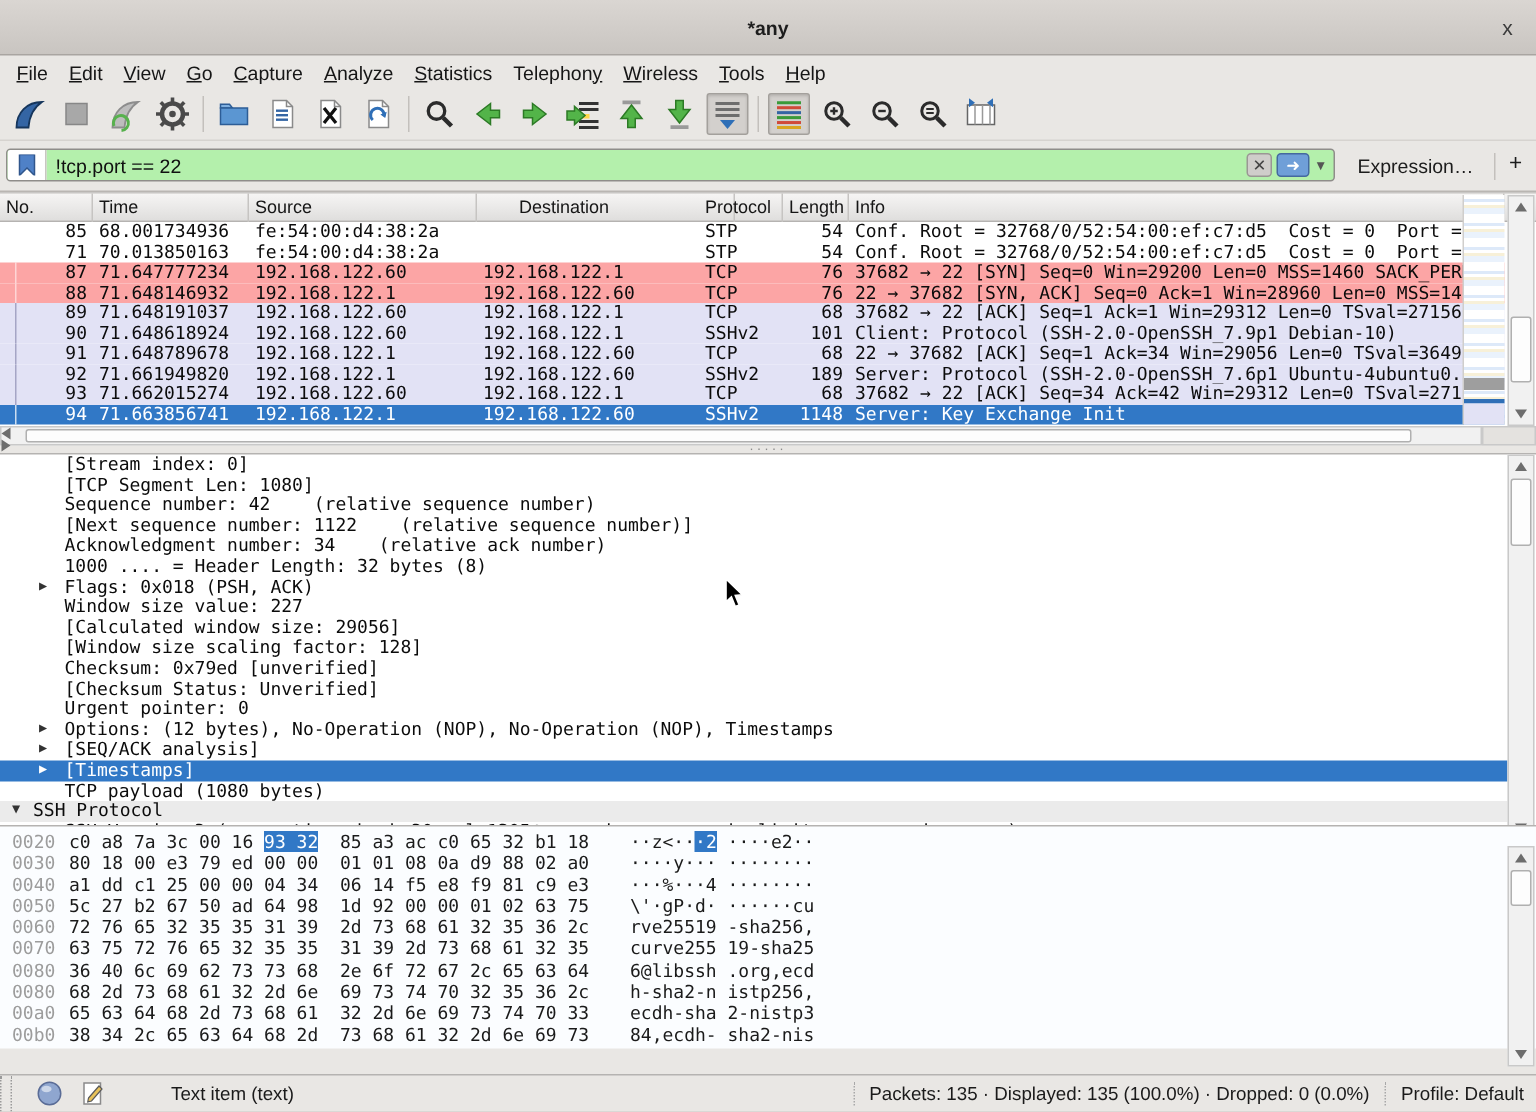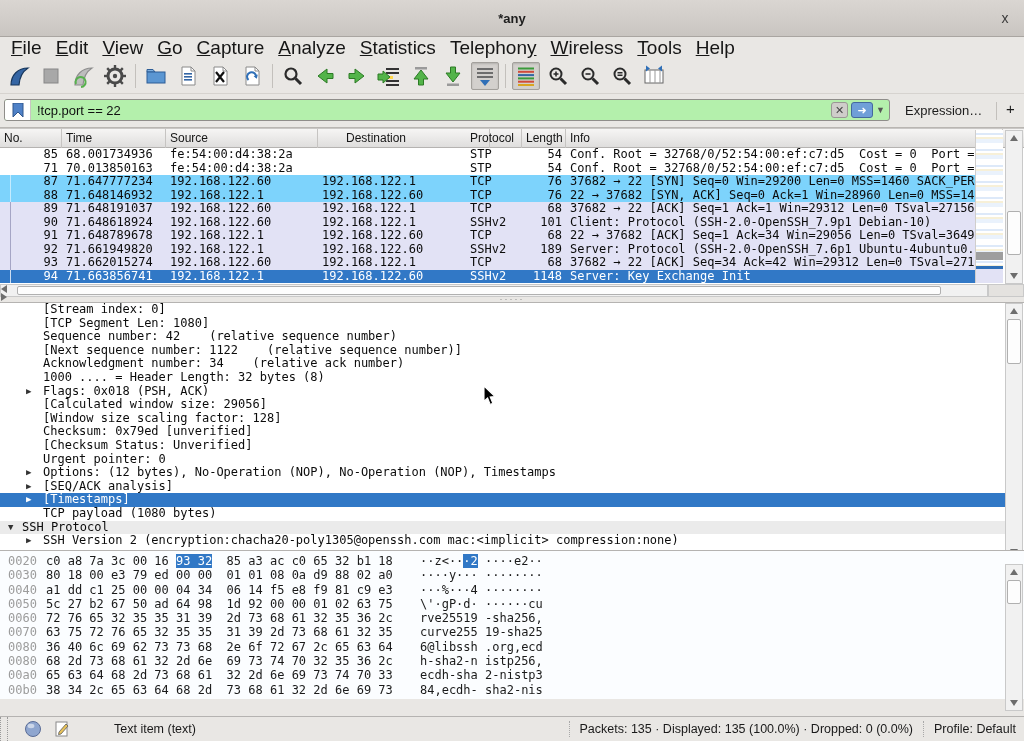--- a/index.html
+++ b/index.html
@@ -12,21 +12,21 @@
   #titlebar { position:absolute; top:0; left:0; width:1024px; height:37px;
     background:linear-gradient(#dad6d2,#c9c5c1); border-bottom:1px solid #a9a5a1;
     display:flex; align-items:center; justify-content:center; }
   #title { font-size:13px; color:#1d1d1d; font-weight:bold; }
   #close-x { position:absolute; right:10px; top:9px; width:18px; height:18px; text-align:center;
     font-size:14px; color:#3c3c3c; line-height:18px; cursor:default; }
 
   
   #menubar { position:absolute; top:37px; left:0; width:1024px; height:22px;
     display:flex; align-items:center; padding-left:4px; }
-  .menu-item { font-size:19px; color:#161616; padding:12px 7px; }
+  .menu-item { font-size:13px; color:#161616; padding:12px 7px; }
   .menu-item u { text-decoration:underline; }
 
   
   #toolbar { position:absolute; top:59px; left:0; width:1024px; height:35px;
     display:flex; align-items:center; padding-left:3px; border-bottom:1px solid #d6d3cf; }
   .tb { width:28px; height:28px; display:flex; align-items:center; justify-content:center; margin:0 2px; border:1px solid transparent; border-radius:2px; }
   .tb.pressed { background:#d3d0cd; border:1px solid #a3a09c; box-shadow:inset 0 1px 2px rgba(0,0,0,.15); }
   .tb-sep { width:1px; height:24px; background:#c3c0bc; margin:0 4px; }
 
   
@@ -53,21 +53,21 @@
   .prow { position:relative; width:1003px; height:13.5px; font-size:12px; line-height:13.5px; color:#0b0b0b; }
   .prow span { position:absolute; white-space:pre; }
   .c-no   { left:0;   width:58px;  text-align:right; }
   .c-time { left:66px; }
   .c-src  { left:170px; }
   .c-dst  { left:322px; }
   .c-proto{ left:470px; }
   .c-len  { left:520px; width:42px; text-align:right; }
   .c-info { left:570px; width:405px; overflow:hidden; }
   .prow.white { background:#ffffff; }
-  .prow.gray { background:#7dd3fc; }
+  .prow.gray { background:#fca5a5; }
   .prow.lavender { background:#e2e2f5; }
   .prow.selected { background:#3178c6; color:#ffffff; }
   .prow.rel::before { content:""; position:absolute; left:10px; top:0; bottom:0; width:1px; background:rgba(90,90,140,.45); }
   .prow.gray.rel::before { background:rgba(255,255,255,.55); }
   .prow.selected.rel::before { background:rgba(255,255,255,.75); }
 
   
   #minimap { position:absolute; left:975px; top:130px; width:28px; height:153px; border-left:1px solid #d0cecc;
     background:repeating-linear-gradient(to bottom, #ffffff 0 3px, #dde9f9 3px 5px, #ffffff 5px 7px, #f7f0d8 7px 9px, #eaf2fc 9px 13px, #ffffff 13px 16px); }
   #minimap .band-gray { position:absolute; left:0; width:100%; top:122px; height:8px; background:#9e9e9e; }
@@ -451,20 +451,21 @@
   <div class="splitter" style="top:297px;height:5px;line-height:5px">·····</div>
 
   <div id="details">
       <div class="drow"><span>[Stream index: 0]</span></div>
       <div class="drow"><span>[TCP Segment Len: 1080]</span></div>
       <div class="drow"><span>Sequence number: 42    (relative sequence number)</span></div>
       <div class="drow"><span>[Next sequence number: 1122    (relative sequence number)]</span></div>
       <div class="drow"><span>Acknowledgment number: 34    (relative ack number)</span></div>
       <div class="drow"><span>1000 .... = Header Length: 32 bytes (8)</span></div>
       <div class="drow"><span class="arr">▶</span><span>Flags: 0x018 (PSH, ACK)</span></div>
+      <div class="drow"><span>Window size value: 227</span></div>
       <div class="drow"><span>[Calculated window size: 29056]</span></div>
       <div class="drow"><span>[Window size scaling factor: 128]</span></div>
       <div class="drow"><span>Checksum: 0x79ed [unverified]</span></div>
       <div class="drow"><span>[Checksum Status: Unverified]</span></div>
       <div class="drow"><span>Urgent pointer: 0</span></div>
       <div class="drow"><span class="arr">▶</span><span>Options: (12 bytes), No-Operation (NOP), No-Operation (NOP), Timestamps</span></div>
       <div class="drow"><span class="arr">▶</span><span>[SEQ/ACK analysis]</span></div>
       <div class="drow selected"><span class="arr">▶</span><span>[Timestamps]</span></div>
       <div class="drow"><span>TCP payload (1080 bytes)</span></div>
       <div class="drow l0 shaded"><span class="arr">▼</span><span>SSH Protocol</span></div>

